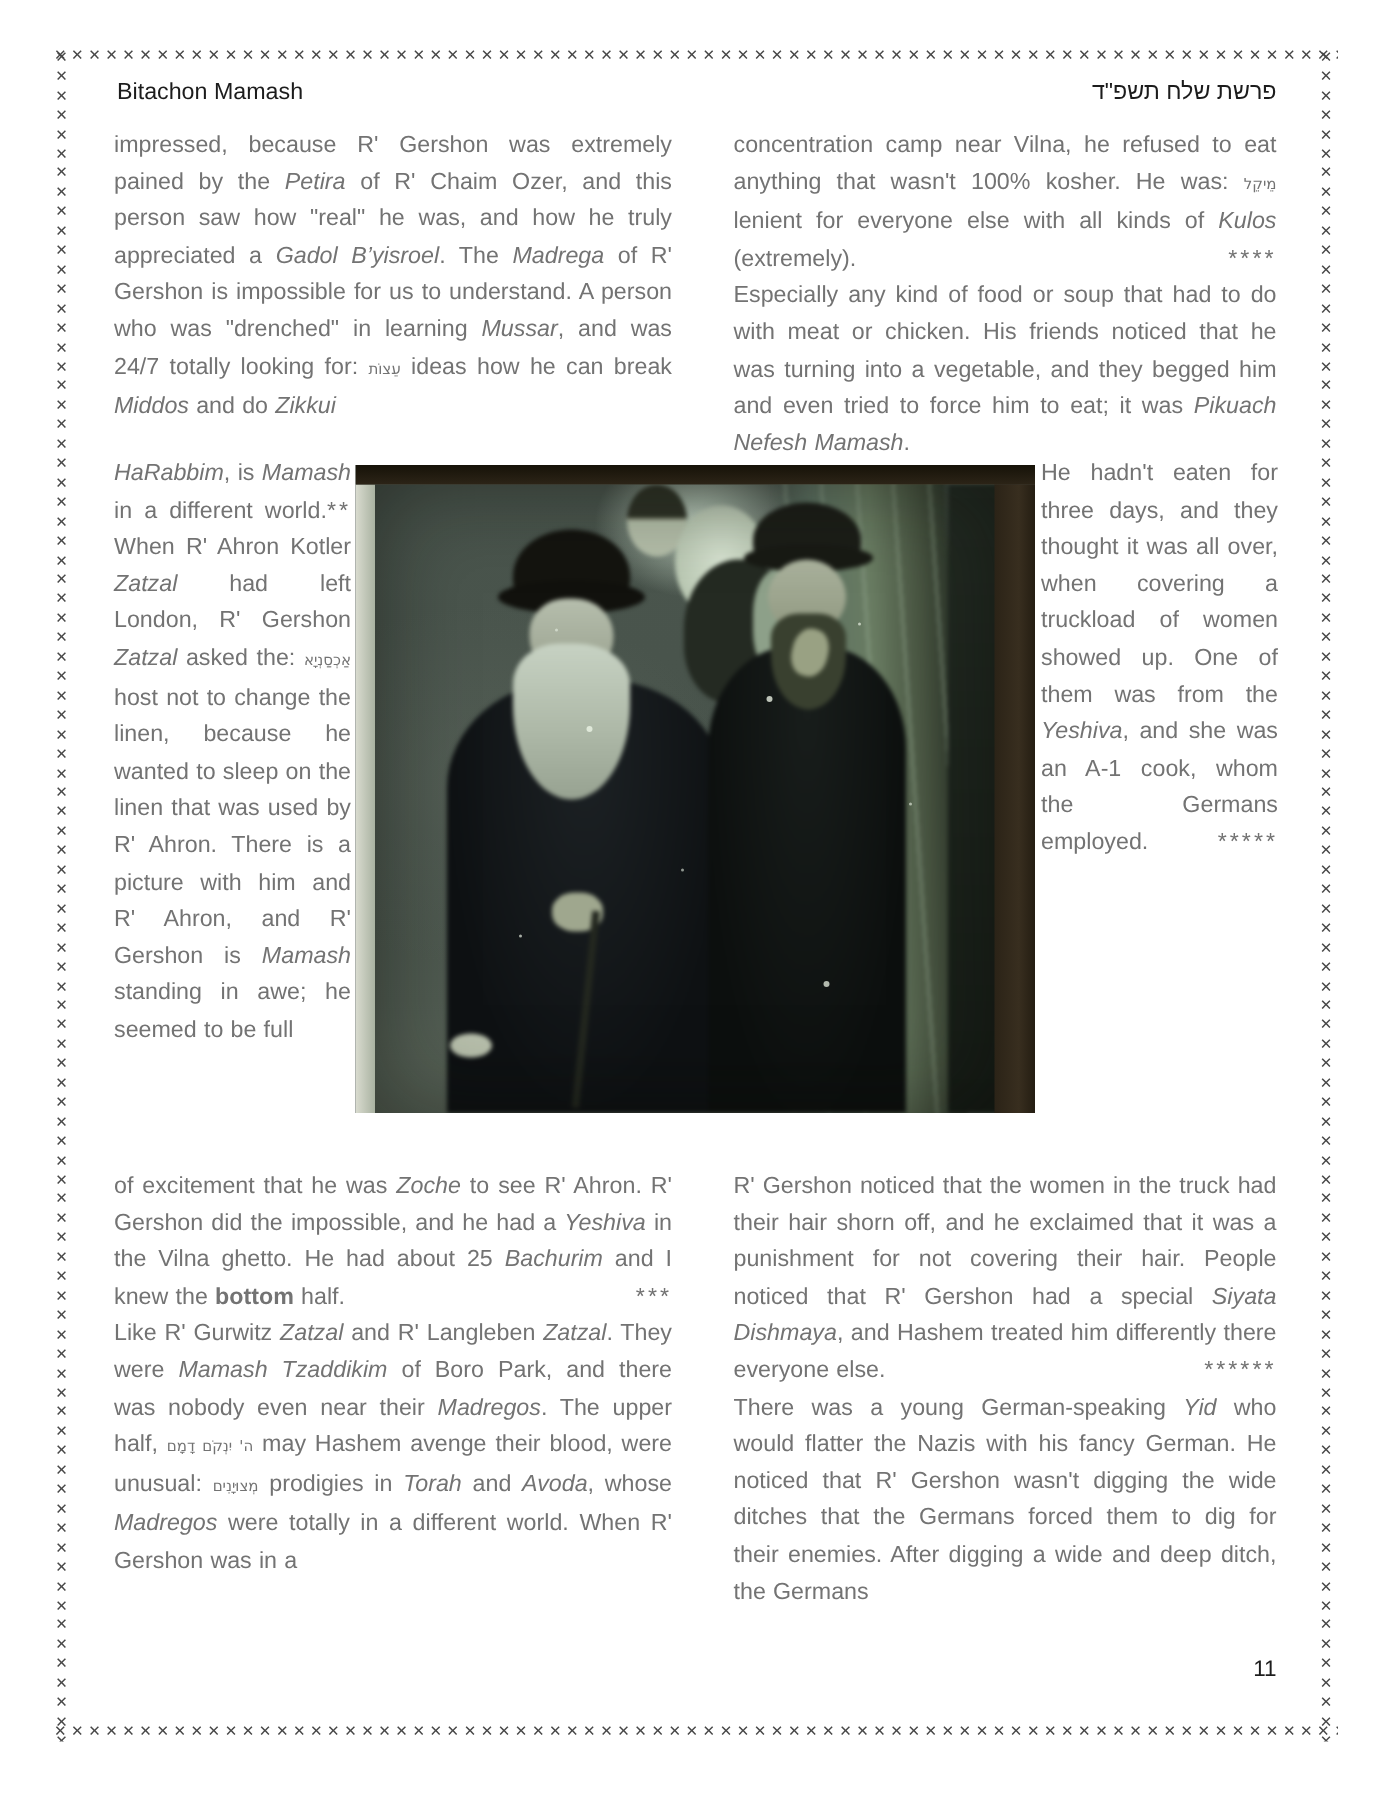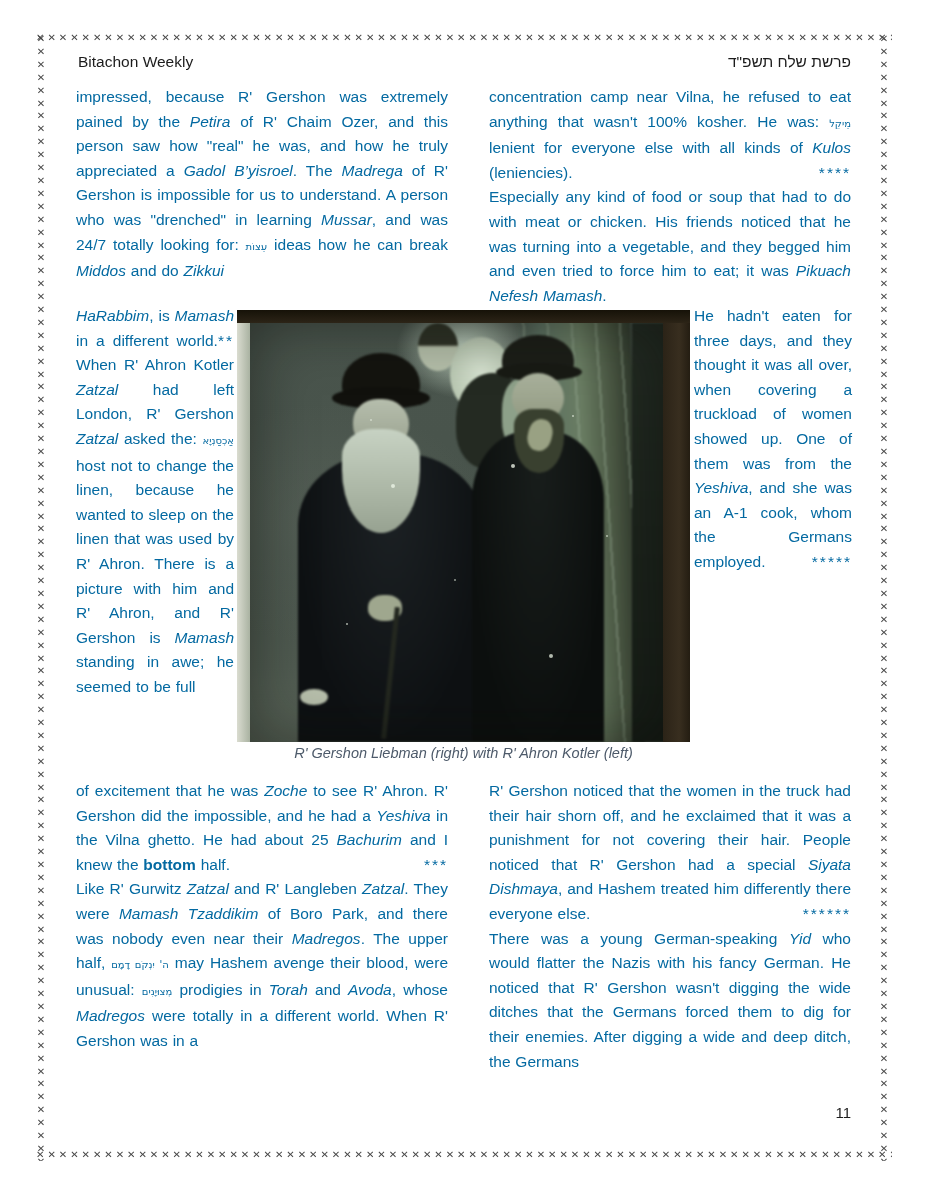--- a/index.html
+++ b/index.html
@@ -19,21 +19,21 @@
 
   
   .hdr { position:absolute; top:53px; font-size:15.5px; color:#1c1c1c; }
   .hdr-left { left:78px; }
   .hdr-right { right:76px; direction:rtl; }
 
   
   .tblock { position:absolute; }
   .tblock p {
     margin:0; text-align:justify; font-size:15.5px; line-height:24.6px;
-    color:#0369a1; word-spacing:0.5px;
+    color:#737373; word-spacing:0.5px;
   }
   .seg-r { font-style:normal; }
   .seg-i { font-style:italic; }
   .seg-b { font-weight:bold; }
   .seg-he { font-family:"DejaVu Sans",sans-serif; font-size:10px; }
   .seg-s { float:right; letter-spacing:2px; }
 
   .b-left-top    { left:76px;  top:85px;  width:372px; }
   .b-right-top   { left:489px; top:85px;  width:362px; }
   .b-left-nar    { left:76px;  top:304px; width:158px; }
@@ -298,29 +298,29 @@
 ✕
 ✕
 ✕
 ✕
 ✕
 ✕
 ✕
 ✕
 ✕</div>
 
-  <div class="hdr hdr-left">Bitachon Weekly</div>
+  <div class="hdr hdr-left">Bitachon Mamash</div>
   <div class="hdr hdr-right">פרשת שלח תשפ"ד</div>
 
   <div class="tblock b-left-top">
     <p><span class="seg-r">impressed, because R' Gershon was extremely pained by the </span><span class="seg-i">Petira</span><span class="seg-r"> of R' Chaim Ozer, and this person saw how "real" he was, and how he truly appreciated a </span><span class="seg-i">Gadol B’yisroel</span><span class="seg-r">. The </span><span class="seg-i">Madrega</span><span class="seg-r"> of R' Gershon is impossible for us to understand. A person who was "drenched" in learning </span><span class="seg-i">Mussar</span><span class="seg-r">, and was 24/7 totally looking for: </span><span class="seg-he">עֵצוֹת</span><span class="seg-r"> ideas how he can break </span><span class="seg-i">Middos</span><span class="seg-r"> and do </span><span class="seg-i">Zikkui</span></p>
   </div>
 
   <div class="tblock b-right-top">
-    <p><span class="seg-r">concentration camp near Vilna, he refused to eat anything that wasn't 100% kosher. He was: </span><span class="seg-he">מֵיקֵל</span><span class="seg-r"> lenient for everyone else with all kinds of </span><span class="seg-i">Kulos</span><span class="seg-r"> (leniencies).</span><span class="seg-s">****</span></p>
+    <p><span class="seg-r">concentration camp near Vilna, he refused to eat anything that wasn't 100% kosher. He was: </span><span class="seg-he">מֵיקֵל</span><span class="seg-r"> lenient for everyone else with all kinds of </span><span class="seg-i">Kulos</span><span class="seg-r"> (extremely).</span><span class="seg-s">****</span></p>
     <p><span class="seg-r">Especially any kind of food or soup that had to do with meat or chicken. His friends noticed that he was turning into a vegetable, and they begged him and even tried to force him to eat; it was </span><span class="seg-i">Pikuach Nefesh Mamash</span><span class="seg-r">.</span></p>
   </div>
 
   <div class="tblock b-left-nar">
     <p><span class="seg-i">HaRabbim</span><span class="seg-r">, is </span><span class="seg-i">Mamash</span><span class="seg-r"> in a different world. </span><span class="seg-s">**</span><span class="seg-r"> When R' Ahron Kotler </span><span class="seg-i">Zatzal</span><span class="seg-r"> had left London, R' Gershon </span><span class="seg-i">Zatzal</span><span class="seg-r"> asked the: </span><span class="seg-he">אַכְסַנְיָא</span><span class="seg-r"> host not to change the linen, because he wanted to sleep on the linen that was used by R' Ahron. There is a picture with him and R' Ahron, and R' Gershon is </span><span class="seg-i">Mamash</span><span class="seg-r"> standing in awe; he seemed to be full</span></p>
   </div>
 
   <div class="tblock b-right-nar">
     <p><span class="seg-r">He hadn't eaten for three days, and they thought it was all over, when covering a truckload of women showed up. One of them was from the </span><span class="seg-i">Yeshiva</span><span class="seg-r">, and she was an A-1 cook, whom the Germans employed. </span><span class="seg-s">*****</span></p>
   </div>
@@ -351,21 +351,20 @@
         <div class="r2-hand"></div>
         <div class="footspot"></div>
       </div>
       <div class="dust"></div>
       <div class="ph-vig"></div>
     </div>
     <div class="ph-top"></div>
     <div class="ph-right"></div>
   </div>
 
-  <div class="caption">R' Gershon Liebman (right) with R' Ahron Kotler (left)</div>
 
   <div class="tblock b-left-bot">
     <p><span class="seg-r">of excitement that he was </span><span class="seg-i">Zoche</span><span class="seg-r"> to see R' Ahron. R' Gershon did the impossible, and he had a </span><span class="seg-i">Yeshiva</span><span class="seg-r"> in the Vilna ghetto. He had about 25 </span><span class="seg-i">Bachurim</span><span class="seg-r"> and I knew the </span><span class="seg-b">bottom</span><span class="seg-r"> half.</span><span class="seg-s">***</span></p>
     <p><span class="seg-r">Like R' Gurwitz </span><span class="seg-i">Zatzal</span><span class="seg-r"> and R' Langleben </span><span class="seg-i">Zatzal</span><span class="seg-r">. They were </span><span class="seg-i">Mamash Tzaddikim</span><span class="seg-r"> of Boro Park, and there was nobody even near their </span><span class="seg-i">Madregos</span><span class="seg-r">. The upper half, </span><span class="seg-he">ה' יִנְקֹם דָמָם</span><span class="seg-r"> may Hashem avenge their blood, were unusual: </span><span class="seg-he">מְצוּיָנִים</span><span class="seg-r"> prodigies in </span><span class="seg-i">Torah</span><span class="seg-r"> and </span><span class="seg-i">Avoda</span><span class="seg-r">, whose </span><span class="seg-i">Madregos</span><span class="seg-r"> were totally in a different world. When R' Gershon was in a</span></p>
   </div>
 
   <div class="tblock b-right-bot">
     <p><span class="seg-r">R' Gershon noticed that the women in the truck had their hair shorn off, and he exclaimed that it was a punishment for not covering their hair. People noticed that R' Gershon had a special </span><span class="seg-i">Siyata Dishmaya</span><span class="seg-r">, and Hashem treated him differently there everyone else.</span><span class="seg-s">******</span></p>
     <p><span class="seg-r">There was a young German-speaking </span><span class="seg-i">Yid</span><span class="seg-r"> who would flatter the Nazis with his fancy German. He noticed that R' Gershon wasn't digging the wide ditches that the Germans forced them to dig for their enemies. After digging a wide and deep ditch, the Germans</span></p>
   </div>

